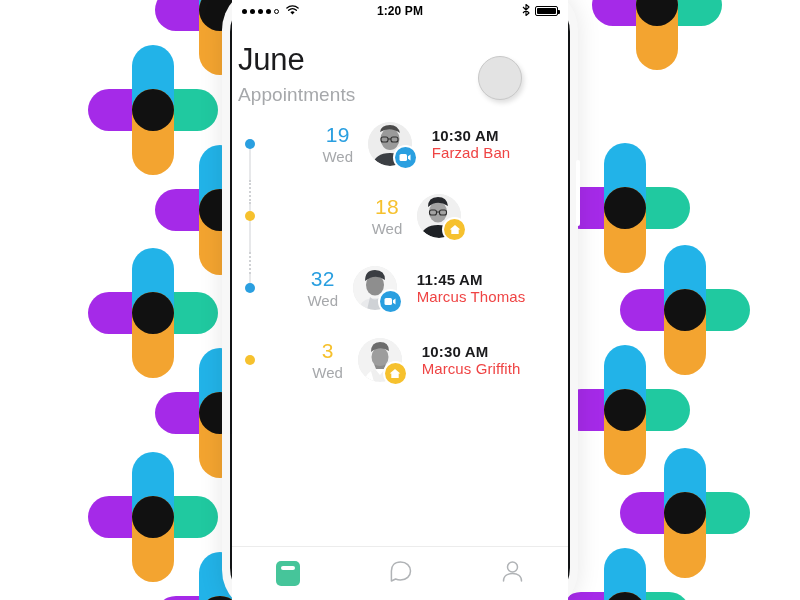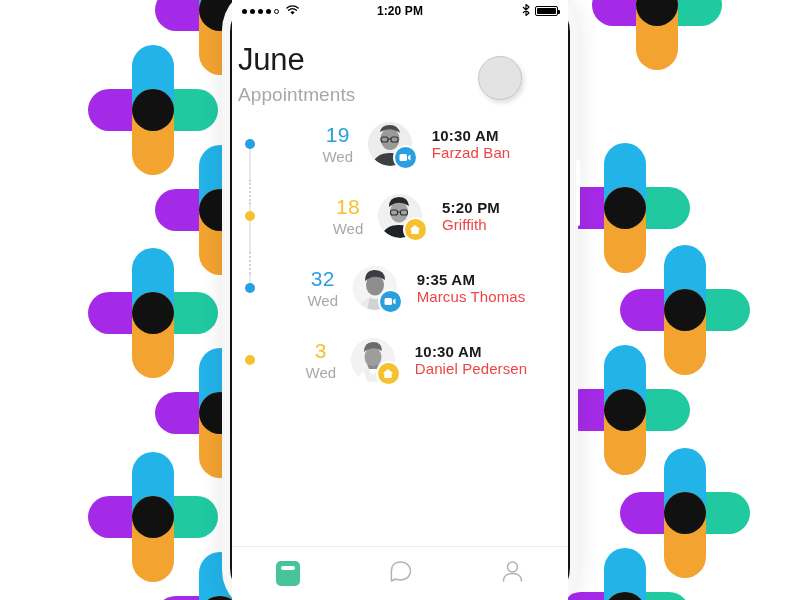--- a/index.html
+++ b/index.html
@@ -468,24 +468,20 @@
                 <path d="M19.5 18 h3" stroke="#2f2f2f" stroke-width="1.1"></path>
               </g>
             </svg>
           </div>
           <span class="badge home">
             <svg width="12" height="11" viewBox="0 0 12 11">
               <path d="M6 1 L11.3 5.6 L9.7 5.6 L9.7 10 L2.3 10 L2.3 5.6 L0.7 5.6 Z" fill="#fff"></path>
             </svg>
           </span>
         </div>
-        <div class="appt-text">
-          <div class="appt-time">5:20 PM</div>
-          <div class="appt-name">Griffith</div>
-        </div>
       </div>
 
       <div class="appt">
         <div class="rail">
           <span class="line dotted" style="top:0; height:30%;"></span>
           <span class="line" style="top:30%; height:22%;"></span>
           <span class="dot dot-blue"></span>
         </div>
         <div class="daycol">
           <div class="daynum blue">32</div>
@@ -509,21 +505,21 @@
             </svg>
           </div>
           <span class="badge video">
             <svg width="12" height="9" viewBox="0 0 12 9">
               <rect x="0.5" y="1" width="7.5" height="7" rx="1.6" fill="#fff"></rect>
               <path d="M9 3.3 L11.5 1.6 L11.5 7.4 L9 5.7 Z" fill="#fff"></path>
             </svg>
           </span>
         </div>
         <div class="appt-text">
-          <div class="appt-time">9:35 AM</div>
+          <div class="appt-time">11:45 AM</div>
           <div class="appt-name">Marcus Thomas</div>
         </div>
       </div>
     </div>
 
     <div class="section">
 
       <div class="appt">
         <div class="rail">
           <span class="dot dot-yellow"></span>
@@ -551,21 +547,21 @@
             </svg>
           </div>
           <span class="badge home">
             <svg width="12" height="11" viewBox="0 0 12 11">
               <path d="M6 1 L11.3 5.6 L9.7 5.6 L9.7 10 L2.3 10 L2.3 5.6 L0.7 5.6 Z" fill="#fff"></path>
             </svg>
           </span>
         </div>
         <div class="appt-text">
           <div class="appt-time">10:30 AM</div>
-          <div class="appt-name">Daniel Pedersen</div>
+          <div class="appt-name">Marcus Griffith</div>
         </div>
       </div>
     </div>
 
     <div class="tabbar">
       <div class="tab">
         <span class="ico-cal"></span>
       </div>
       <div class="tab">
         <span>

